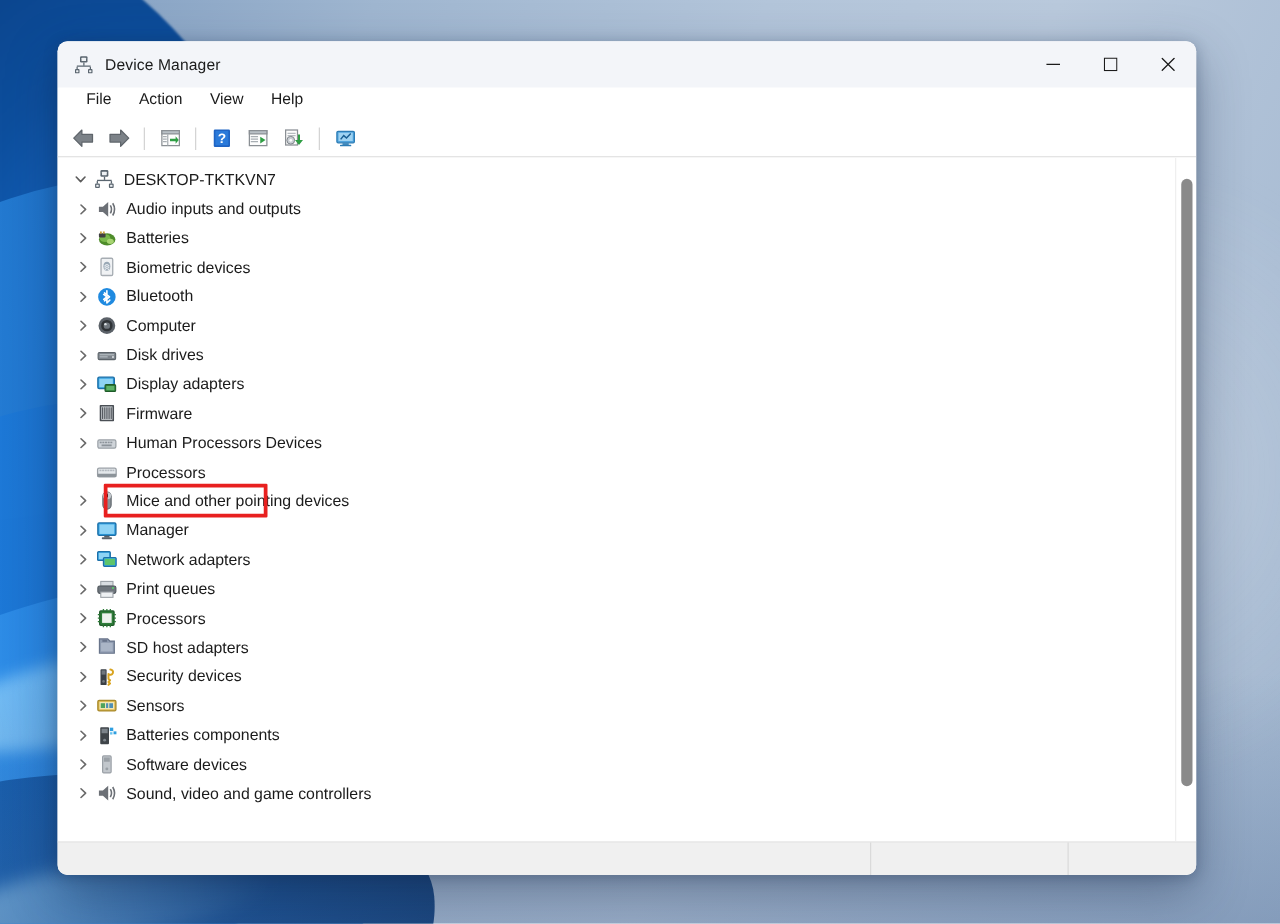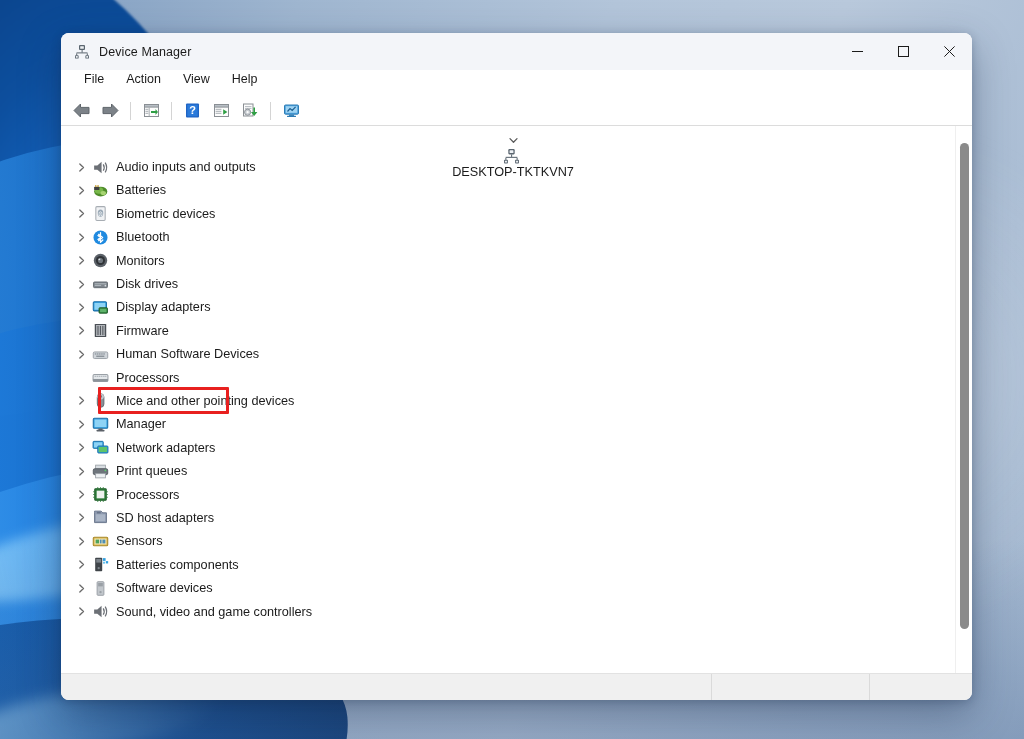--- a/index.html
+++ b/index.html
@@ -92,21 +92,21 @@
     filter: blur(8px);
   }
   #wp-bottom-shade {
     left: 0; bottom: 0; width: 1024px; height: 200px;
     background: linear-gradient(180deg, rgba(90,120,160,0), rgba(70,100,145,.30));
   }
 
   
   #window {
     position: absolute;
-    left: 61px; top: 33px;
+    left: 46px; top: 33px;
     width: 911px; height: 667px;
     background: #ffffff;
     border-radius: 8px;
     box-shadow: 0 14px 40px rgba(20,40,70,.38), 0 2px 10px rgba(20,40,70,.25);
     overflow: hidden;
     display: flex;
     flex-direction: column;
   }
 
   
@@ -190,21 +190,21 @@
     padding-top: 6px;
   }
   .tree-row {
     height: 23.4px;
     display: flex;
     align-items: center;
     font-size: 12.7px;
     color: #1b1b1b;
     white-space: nowrap;
   }
-  .tree-row.level0 { padding-left: 10px; flex-direction: column; }
+  .tree-row.level0 { padding-left: 10px; }
   .tree-row.level1 { padding-left: 12px; }
   .chevron {
     width: 16px; height: 16px;
     display: flex; align-items: center; justify-content: center;
     flex: 0 0 auto;
     color: #6a6a6a;
   }
   .chevron svg { display: block; }
   .node-icon {
     width: 17px; height: 17px;
@@ -478,21 +478,21 @@
                 <svg width="9" height="9" viewBox="0 0 9 9">
     <path d="M2.8 1 L6.5 4.5 L2.8 8" fill="none" stroke="#6a6a6a" stroke-width="1.3" stroke-linecap="round" stroke-linejoin="round"></path>
                 </svg>
               </span>
               <svg class="node-icon" viewBox="0 0 16 16">
       <circle cx="8" cy="8" r="6.3" fill="#5b6168"></circle>
       <circle cx="8" cy="8" r="4.3" fill="#2f3337"></circle>
       <circle cx="8" cy="8" r="2.4" fill="#70777e"></circle>
       <circle cx="6.9" cy="6.9" r=".9" fill="#dfe4e8"></circle>
               </svg>
-              <span class="node-label">Monitors</span>
+              <span class="node-label">Computer</span>
             </div>
             <div class="tree-row level1">
               <span class="chevron">
                 <svg width="9" height="9" viewBox="0 0 9 9">
     <path d="M2.8 1 L6.5 4.5 L2.8 8" fill="none" stroke="#6a6a6a" stroke-width="1.3" stroke-linecap="round" stroke-linejoin="round"></path>
                 </svg>
               </span>
               <svg class="node-icon" viewBox="0 0 16 16">
       <rect x="1.4" y="5.6" width="13.2" height="5.4" rx="1" fill="#7e858c" stroke="#5c6369" stroke-width=".8"></rect>
       <rect x="2.6" y="6.8" width="10.8" height="1" fill="#aeb5bb"></rect>
@@ -544,21 +544,21 @@
       <rect x="1.2" y="5.6" width="13.6" height="6.2" rx="1.2" fill="#cfd4d9" stroke="#9aa0a6" stroke-width=".9"></rect>
       <g fill="#8d949b">
         <rect x="2.6" y="6.9" width="1.5" height="1.2"></rect>
         <rect x="4.6" y="6.9" width="1.5" height="1.2"></rect>
         <rect x="6.6" y="6.9" width="1.5" height="1.2"></rect>
         <rect x="8.6" y="6.9" width="1.5" height="1.2"></rect>
         <rect x="10.6" y="6.9" width="1.5" height="1.2"></rect>
         <rect x="4" y="9" width="7.6" height="1.4"></rect>
       </g>
               </svg>
-              <span class="node-label">Human Software Devices</span>
+              <span class="node-label">Human Processors Devices</span>
             </div>
             <div class="tree-row level1">
               <span class="chevron"></span>
               <svg class="node-icon" viewBox="0 0 16 16">
       <rect x="1" y="5.2" width="14" height="6.6" rx="1.2" fill="#e4e8eb" stroke="#9aa0a6" stroke-width="1"></rect>
       <rect x="1" y="9.4" width="14" height="2.4" rx="0" fill="#8c9399"></rect>
       <g fill="#b3b9bf">
         <rect x="2.4" y="6.3" width="1.5" height="1.2"></rect>
         <rect x="4.4" y="6.3" width="1.5" height="1.2"></rect>
         <rect x="6.4" y="6.3" width="1.5" height="1.2"></rect>
@@ -664,20 +664,34 @@
               </svg>
               <span class="node-label">SD host adapters</span>
             </div>
             <div class="tree-row level1">
               <span class="chevron">
                 <svg width="9" height="9" viewBox="0 0 9 9">
     <path d="M2.8 1 L6.5 4.5 L2.8 8" fill="none" stroke="#6a6a6a" stroke-width="1.3" stroke-linecap="round" stroke-linejoin="round"></path>
                 </svg>
               </span>
               <svg class="node-icon" viewBox="0 0 16 16">
+      <rect x="3.2" y="2.2" width="4.6" height="12" rx=".7" fill="#3a3f45"></rect>
+      <rect x="4" y="3.1" width="3" height="3.2" fill="#6f767d"></rect>
+      <circle cx="5.5" cy="11.4" r="1" fill="#6f767d"></circle>
+      <path d="M10.6 2.4 a2 2 0 1 1 -1.4 3.4 L9.2 9.4 L10.4 10.6 L9.2 11.8 L10.4 13 L9.2 14" fill="none" stroke="#d9a420" stroke-width="1.5" stroke-linejoin="round" stroke-linecap="round"></path>
+              </svg>
+              <span class="node-label">Security devices</span>
+            </div>
+            <div class="tree-row level1">
+              <span class="chevron">
+                <svg width="9" height="9" viewBox="0 0 9 9">
+    <path d="M2.8 1 L6.5 4.5 L2.8 8" fill="none" stroke="#6a6a6a" stroke-width="1.3" stroke-linecap="round" stroke-linejoin="round"></path>
+                </svg>
+              </span>
+              <svg class="node-icon" viewBox="0 0 16 16">
       <rect x="1.2" y="4" width="13.6" height="8" rx="1" fill="#d9b54a" stroke="#a98a2c" stroke-width="1"></rect>
       <rect x="2.4" y="5.2" width="11.2" height="5.6" fill="#f3e6b4"></rect>
       <rect x="3.4" y="6.2" width="3.2" height="3.6" fill="#4fa35c"></rect>
       <rect x="7.4" y="6.2" width="1.6" height="3.6" fill="#4f8fb5"></rect>
       <rect x="9.8" y="6.2" width="2.8" height="3.6" fill="#4f8fb5"></rect>
               </svg>
               <span class="node-label">Sensors</span>
             </div>
             <div class="tree-row level1">
               <span class="chevron">

